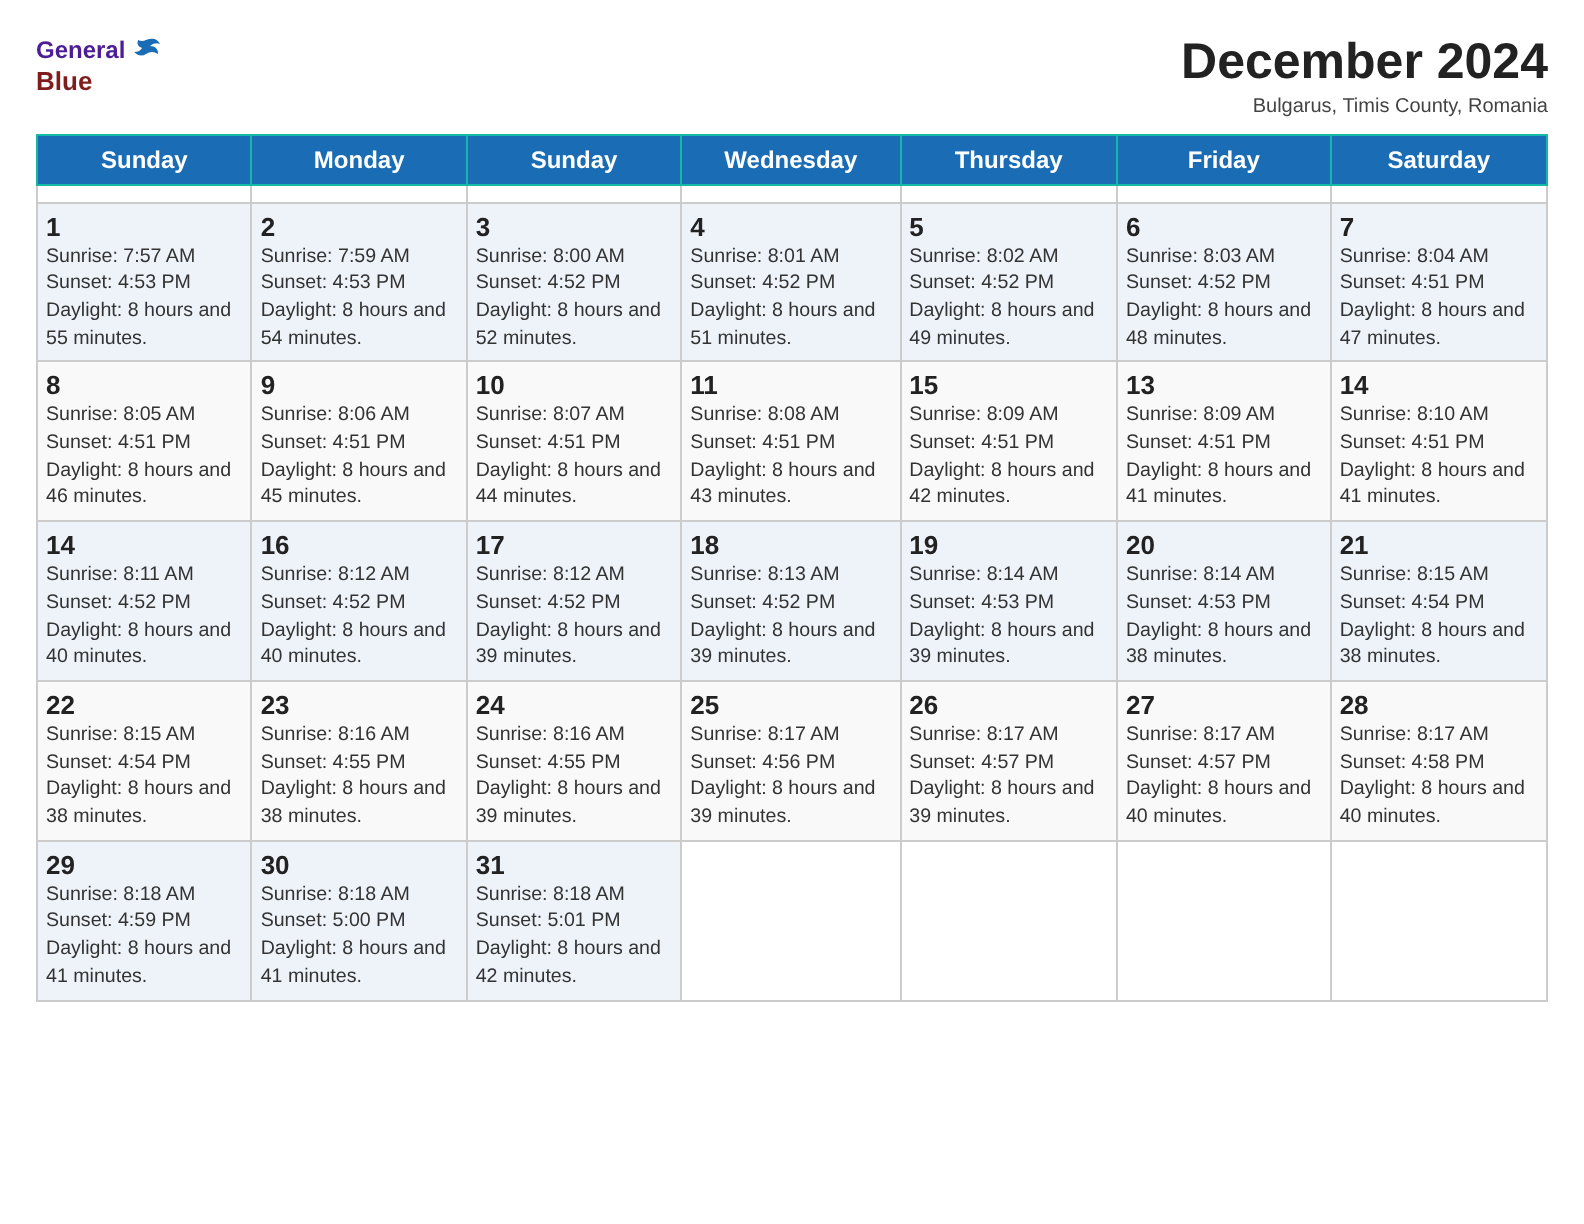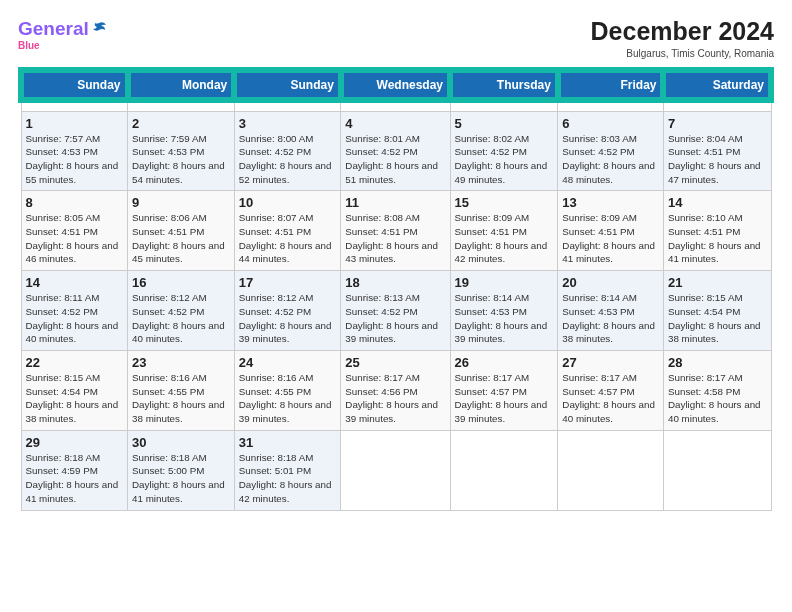--- a/index.html
+++ b/index.html
@@ -45,22 +45,22 @@
       width: 100%;
       border-collapse: collapse;
       font-size: 10.5px;
     }
     .calendar thead th {
       background: #1a6db5;
       color: #fff;
       padding: 5px 4px;
       font-size: 12px;
       font-weight: bold;
-      border: 6px solid #14b8a6;
-      text-align: right;
+      border: 1px solid #14b8a6;
+      text-align: center;
     }
     .calendar tbody td {
       border: 1px solid #ccc;
       vertical-align: top;
       padding: 4px 4px;
       width: 113px;
       min-height: 75px;
       background: #fff;
     }
     .calendar tbody tr:nth-child(odd) td {
@@ -86,26 +86,26 @@
     }
   </style>
 </head>
 <body>
 
 <div class="page">
   <div class="header">
     <div class="logo">
     <div style="display:flex;flex-direction:column;align-items:flex-start;line-height:1.15;">
       <span style="display:flex;align-items:center;gap:2px;">
-        <span style="font-size:19px;font-weight:bold;color:#8b5cf6;">General</span>
+        <span style="font-size:12px;font-weight:bold;color:#4c1d95;">General</span>
         <svg width="16" height="16" viewBox="0 0 16 16">
           <path d="M8 2 Q13 0 15 4 Q12 3 10 5 Q14 5 14 9 Q11 7 8 9 Q5 11 2 8 Q5 8 6 6 Q3 5 4 2 Q6 3 8 2Z" fill="#1a6db5"></path>
         </svg>
       </span>
-      <span style="font-size:10px;font-weight:bold;color:#ec4899;">Blue</span>
+      <span style="font-size:13px;font-weight:bold;color:#7f1d1d;">Blue</span>
     </div>
   </div>
     <div class="title-block">
       <div class="main-title">December 2024</div>
       <div class="subtitle">Bulgarus, Timis County, Romania</div>
     </div>
   </div>
 
   <table class="calendar">
     <thead>

